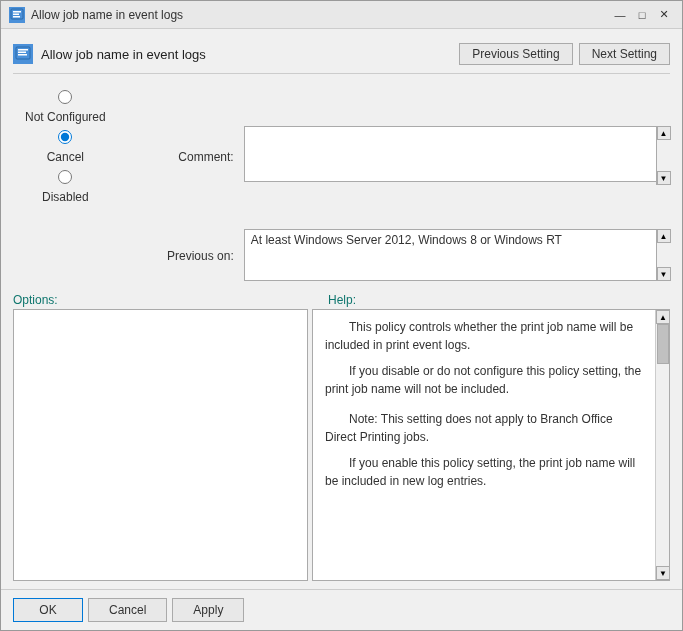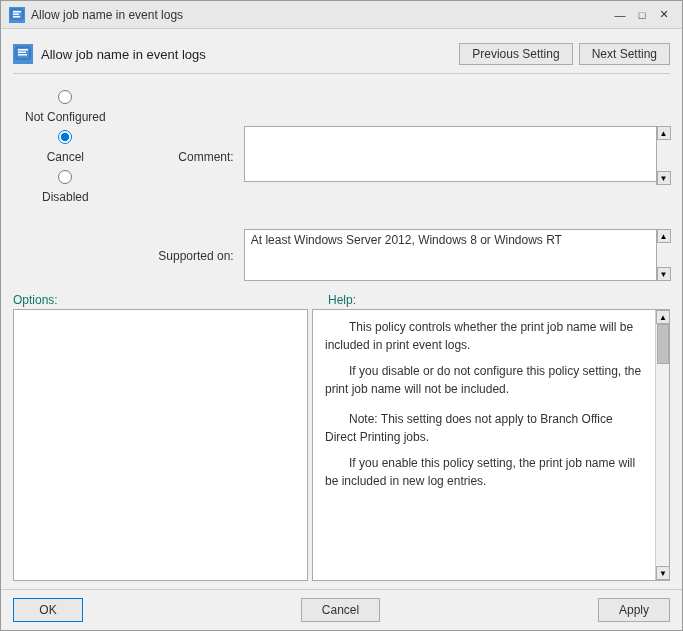--- a/index.html
+++ b/index.html
@@ -224,21 +224,21 @@
     }
     .options-panel {
       width: 295px;
       border: 1px solid #aaa;
       background: white;
       flex-shrink: 0;
     }
 
     .bottom-bar {
       display: flex;
-      justify-content: space-between;
+      justify-content: flex-start;
       align-items: center;
       padding: 8px 12px;
       gap: 5px;
       border-top: 1px solid #ccc;
       flex-shrink: 0;
     }
     .action-btn {
       padding: 4px 20px;
       background: #e8e8e8;
       border: 1px solid #aaa;
@@ -357,21 +357,21 @@
             <textarea class="comment-textarea" style="padding-right: 16px;"></textarea>
             <div class="textarea-scrollbar">
               <div class="scroll-arrow">▲</div>
               <div class="scrollbar-track"></div>
               <div class="scroll-arrow">▼</div>
             </div>
           </div>
         </div>
 
         <div class="form-row">
-          <div class="form-label">Supported on:</div>
+          <div class="form-label">Previous on:</div>
           <div class="textarea-container">
             <div class="supported-box" style="padding-right:16px;">At least Windows Server 2012, Windows 8 or Windows RT</div>
             <div class="textarea-scrollbar">
               <div class="scroll-arrow">▲</div>
               <div class="scrollbar-track"></div>
               <div class="scroll-arrow">▼</div>
             </div>
           </div>
         </div>
       </div>

